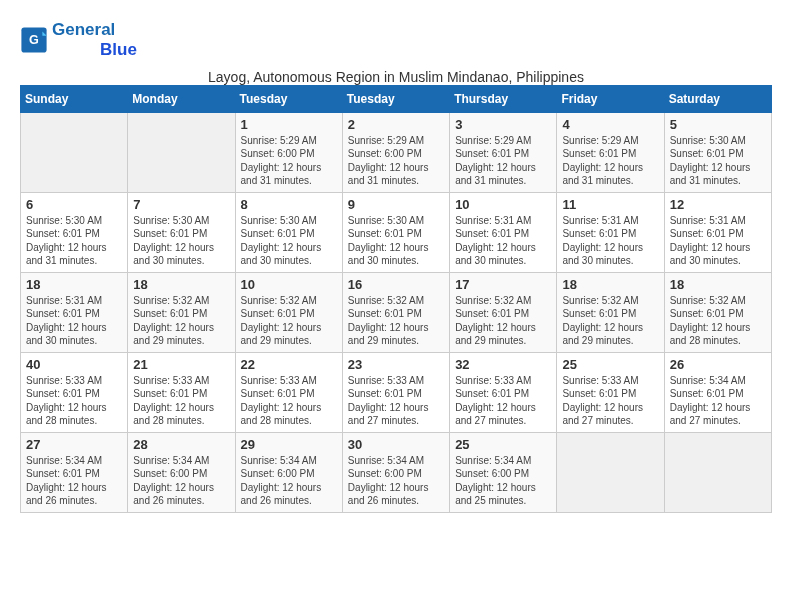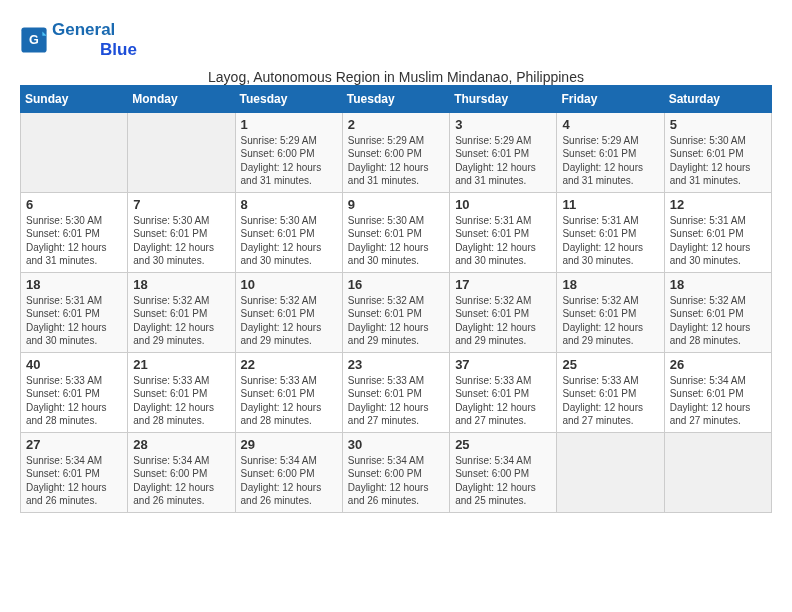--- a/index.html
+++ b/index.html
@@ -263,21 +263,21 @@
 Sunset: 6:01 PM
 Daylight: 12 hours and 28 minutes.</div>
         </td>
         <td>
           <span class="day-number">23</span>
           <div class="day-info">Sunrise: 5:33 AM
 Sunset: 6:01 PM
 Daylight: 12 hours and 27 minutes.</div>
         </td>
         <td>
-          <span class="day-number">37</span>
+          <span class="day-number">32</span>
           <div class="day-info">Sunrise: 5:33 AM
 Sunset: 6:01 PM
 Daylight: 12 hours and 27 minutes.</div>
         </td>
         <td>
           <span class="day-number">25</span>
           <div class="day-info">Sunrise: 5:33 AM
 Sunset: 6:01 PM
 Daylight: 12 hours and 27 minutes.</div>
         </td>

